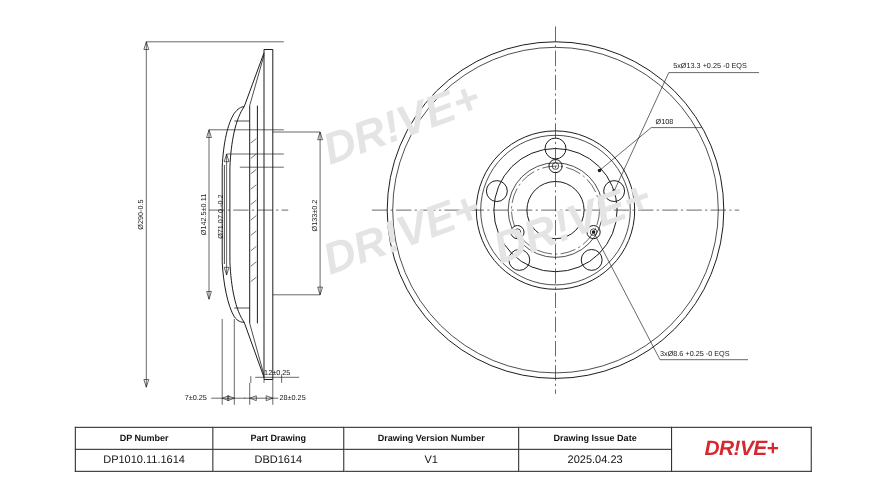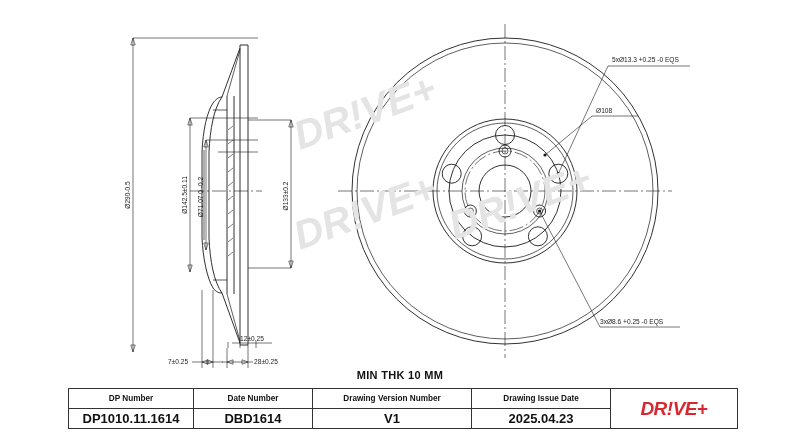--- a/index.html
+++ b/index.html
@@ -68,22 +68,22 @@
     text-align: center;
     font-size: 8.5px;
     height: 19px;
     padding: 0;
   }
   table.titleblock td.hdr {
     font-weight: bold;
     font-size: 8.2px;
   }
   table.titleblock td.val {
-    font-weight: bold;
-    font-size: 13px;
+    font-weight: normal;
+    font-size: 10px;
   }
   td.logo-cell {
     border-left: 1px solid #333333;
     position: relative;
     padding: 0;
   }
   .logo-wrap {
     position: absolute;
     left: 0; top: 0; right: 0; bottom: 0;
     display: flex;
@@ -260,27 +260,26 @@
     </g>
 
     <g>
       <text class="wm" transform="translate(300,150) rotate(-20)">DR!VE+</text>
       <text class="wm" transform="translate(300,250) rotate(-20)">DR!VE+</text>
       <text class="wm" transform="translate(455,240) rotate(-20)">DR!VE+</text>
     </g>
 
   </svg>
 
-  <div class="minthk">MIN THK 10 MM</div>
 
   <table class="titleblock">
     <tbody>
         <tr>
       <td class="hdr" style="width:124px">DP Number</td>
-      <td class="hdr" style="width:118px">Date Number</td>
+      <td class="hdr" style="width:118px">Part Drawing</td>
       <td class="hdr" style="width:158px">Drawing Version Number</td>
       <td class="hdr" style="width:138px">Drawing Issue Date</td>
       <td class="logo-cell" rowspan="2" style="width:126px">
         <div class="logo-wrap">
           <span class="logo-text"><span>DR!VE</span><span class="plus">+</span></span>
         </div>
       </td>
     </tr>
     <tr>
       <td class="val">DP1010.11.1614</td>

